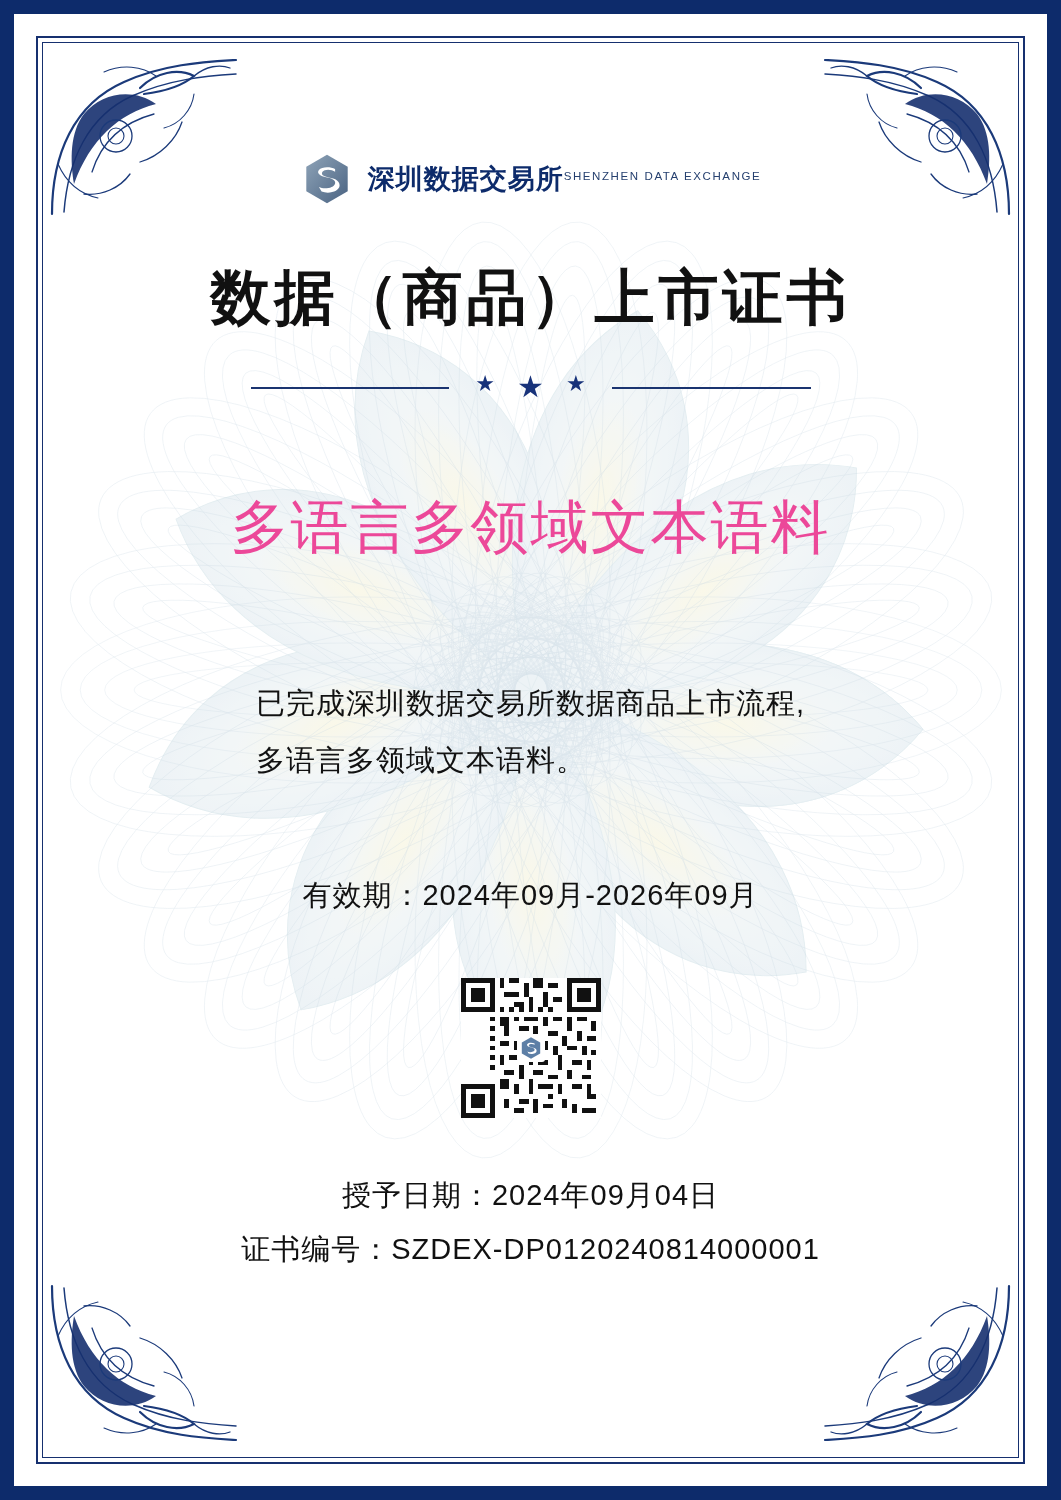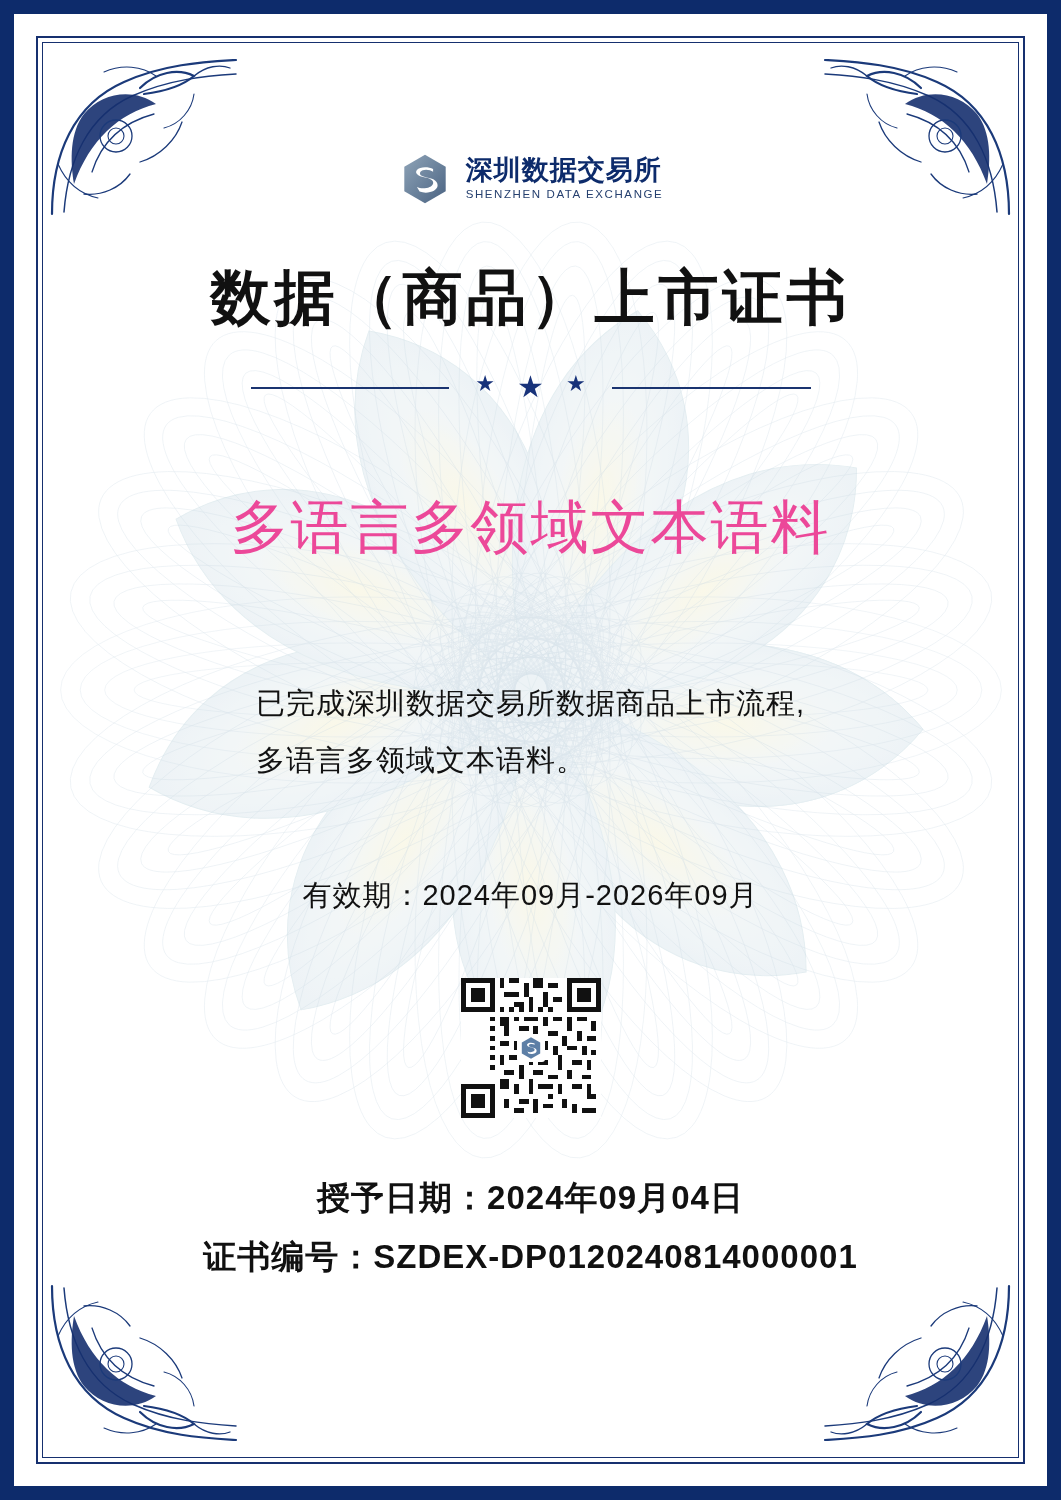--- a/index.html
+++ b/index.html
@@ -83,21 +83,21 @@
     display: flex;
     align-items: center;
     gap: 14px;
   }
   .logo-mark {
     width: 54px;
     height: 54px;
   }
   .logo-text {
     display: flex;
-    flex-direction: column;
+    flex-direction: row;
     justify-content: center;
     line-height: 1;
   }
   .logo-cn {
     font-size: 27px;
     font-weight: bold;
     color: #0d2b6b;
     letter-spacing: 1px;
   }
   .logo-en {
@@ -182,24 +182,23 @@
     align-items: center;
     justify-content: center;
   }
 
   .footer {
     margin-top: 58px;
     text-align: center;
     color: #111111;
   }
   .footer .row {
-    font-size: 33px;
+    font-size: 29px;
     letter-spacing: 1px;
     margin-bottom: 14px;
-    font-weight: bold;
   }
   .footer .row:last-child { margin-bottom: 0; text-align: right; }
 </style>
 </head>
 <body>
 
 <div class="certificate">
 
   <svg class="guilloche" viewBox="0 0 1000 1000">
     <defs>

